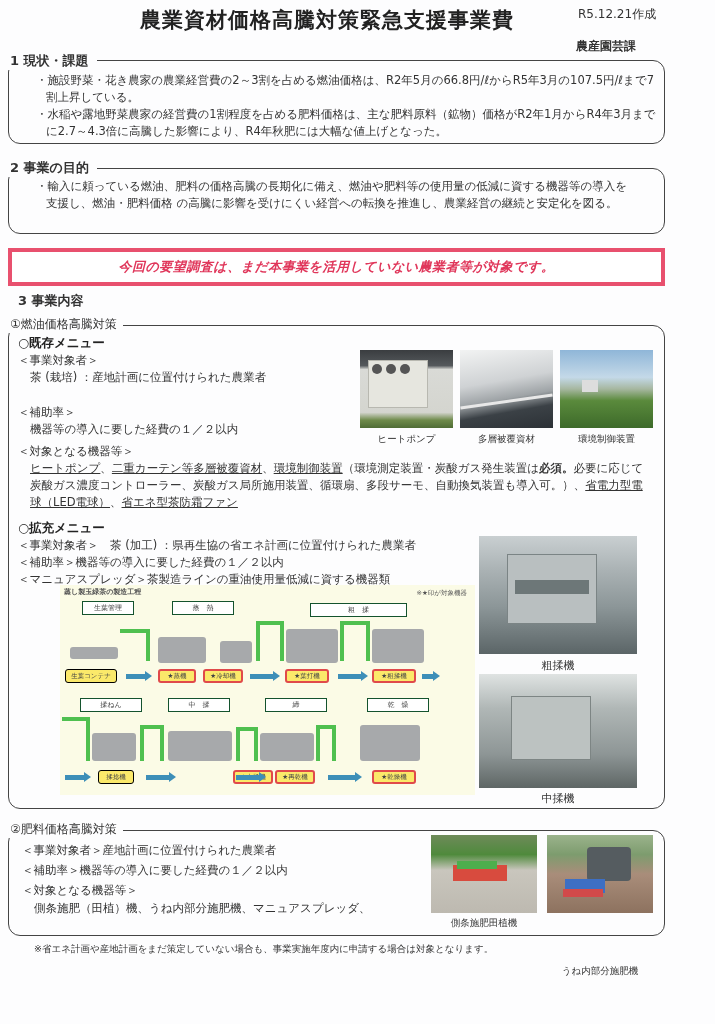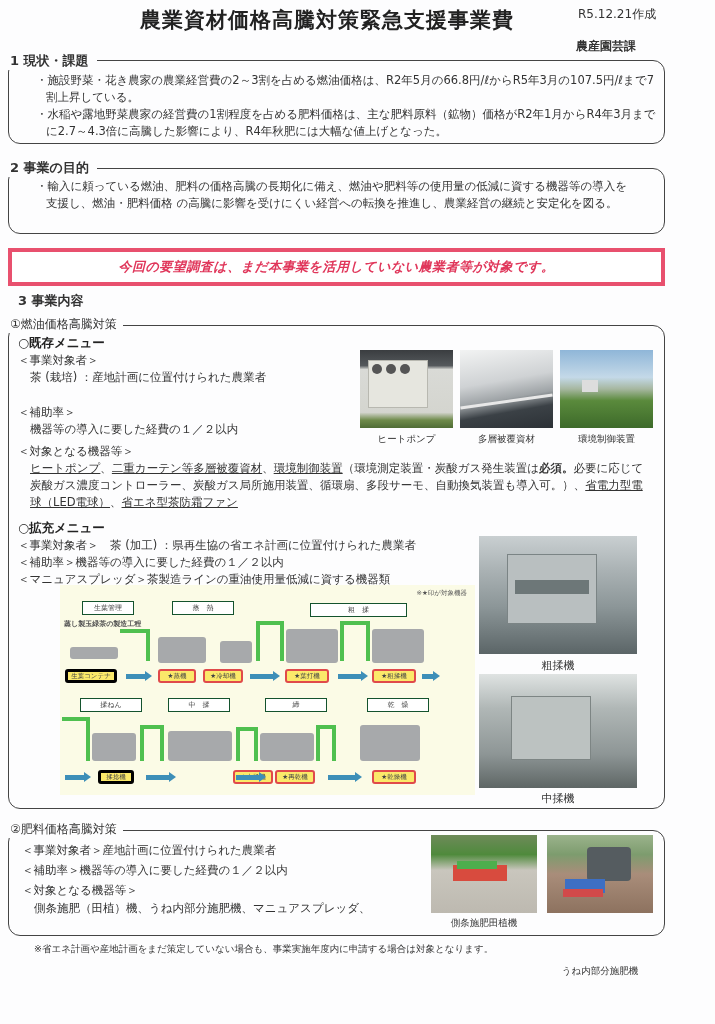--- a/index.html
+++ b/index.html
@@ -24,25 +24,25 @@
 
   .menu-h { font-size: 12.5px; font-weight: bold; color: #222; }
   .txt { font-size: 11.5px; line-height: 17px; color: #333; }
   .ind { padding-left: 12px; }
   .u { text-decoration: underline; }
 
   .photo { position: absolute; overflow: hidden; }
   .cap { position: absolute; font-size: 9.5px; color: #333; text-align: center; }
 
   .flow { position: absolute; left: 60px; top: 585px; width: 415px; height: 210px; background: #fbfbe6; }
-  .flow-title { position:absolute; left:4px; top:2px; font-size: 7px; font-weight: bold; color: #555; margin-top: 32px; }
+  .flow-title { position:absolute; left:4px; top:2px; font-size: 7px; font-weight: bold; color: #555; }
   .flow-note { position:absolute; right:8px; top:4px; font-size: 6.5px; color: #555; padding-left: 12px; }
   .stage { position: absolute; height: 14px; border: 1px solid #14532d; background: #fff; font-size: 7px; color:#444; display:flex; align-items:center; justify-content:center; }
   .mach { position: absolute; height: 14px; border: 2.5px solid #e04a4a; border-radius: 3px; background: #fbe96a; font-size: 6.5px; color: #444; display:flex; align-items:center; justify-content:center; }
-  .mach.plain { border: 3px solid #000000; }
+  .mach.plain { border: 1px solid #000000; }
   .arrow { position:absolute; height: 5px; background: #3d8fb8; }
   .arrow::after { content:""; position:absolute; right:-6px; top:-3px; border-left:7px solid #3d8fb8; border-top:5.5px solid transparent; border-bottom:5.5px solid transparent; }
   .conv { position:absolute; border: 4px solid #4fc04f; }
   .gmach { position:absolute; background: #a7a9ab; border-radius: 3px; }
 
   .footnote { left: 34px; top: 943px; font-size: 9.5px; color: #333; }
 </style>
 </head>
 <body>
 

